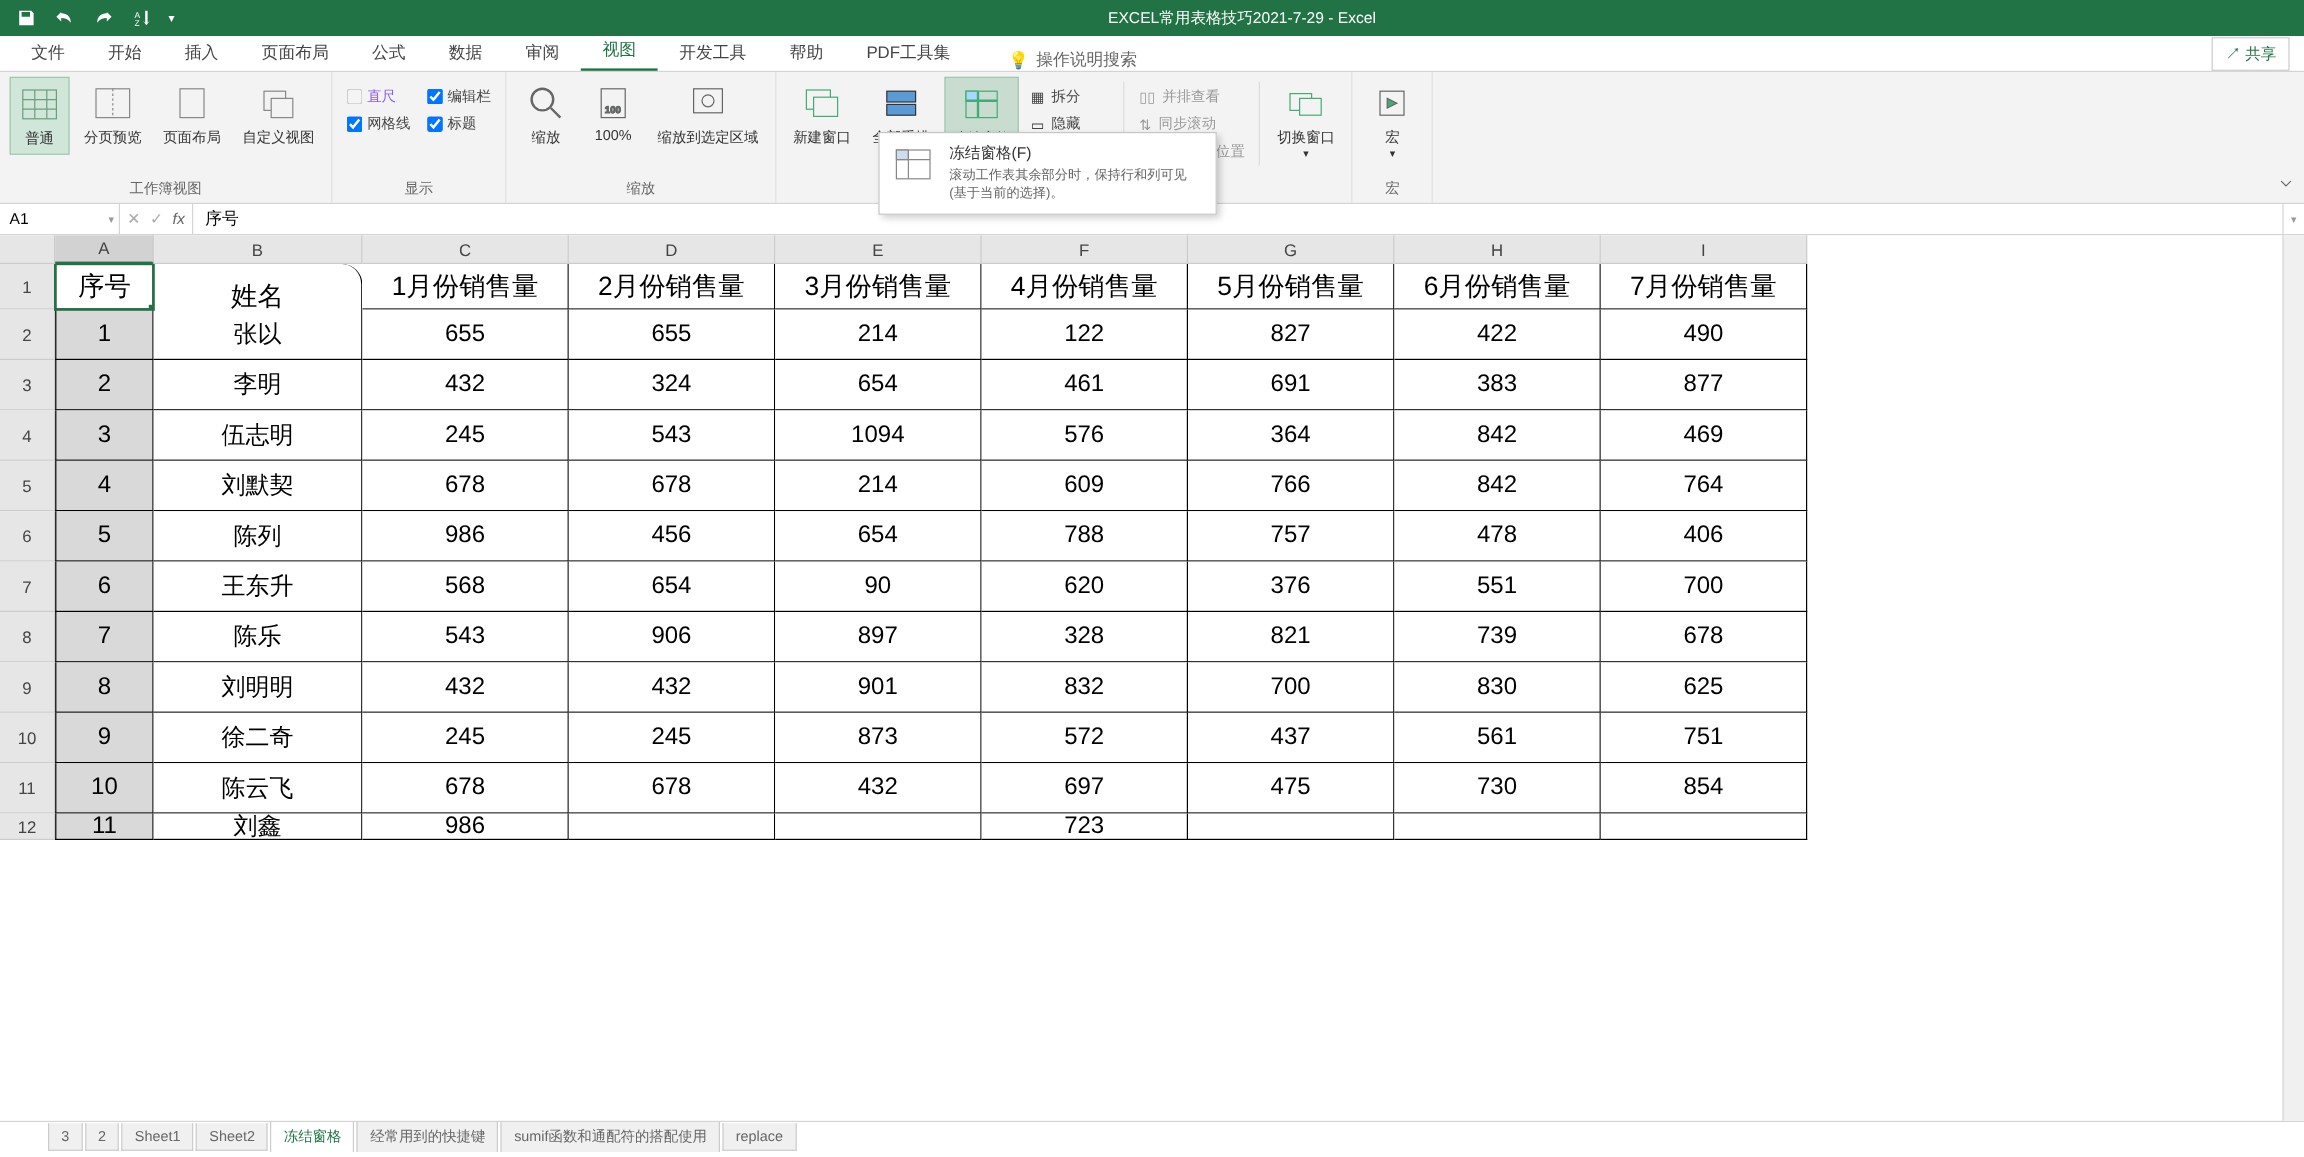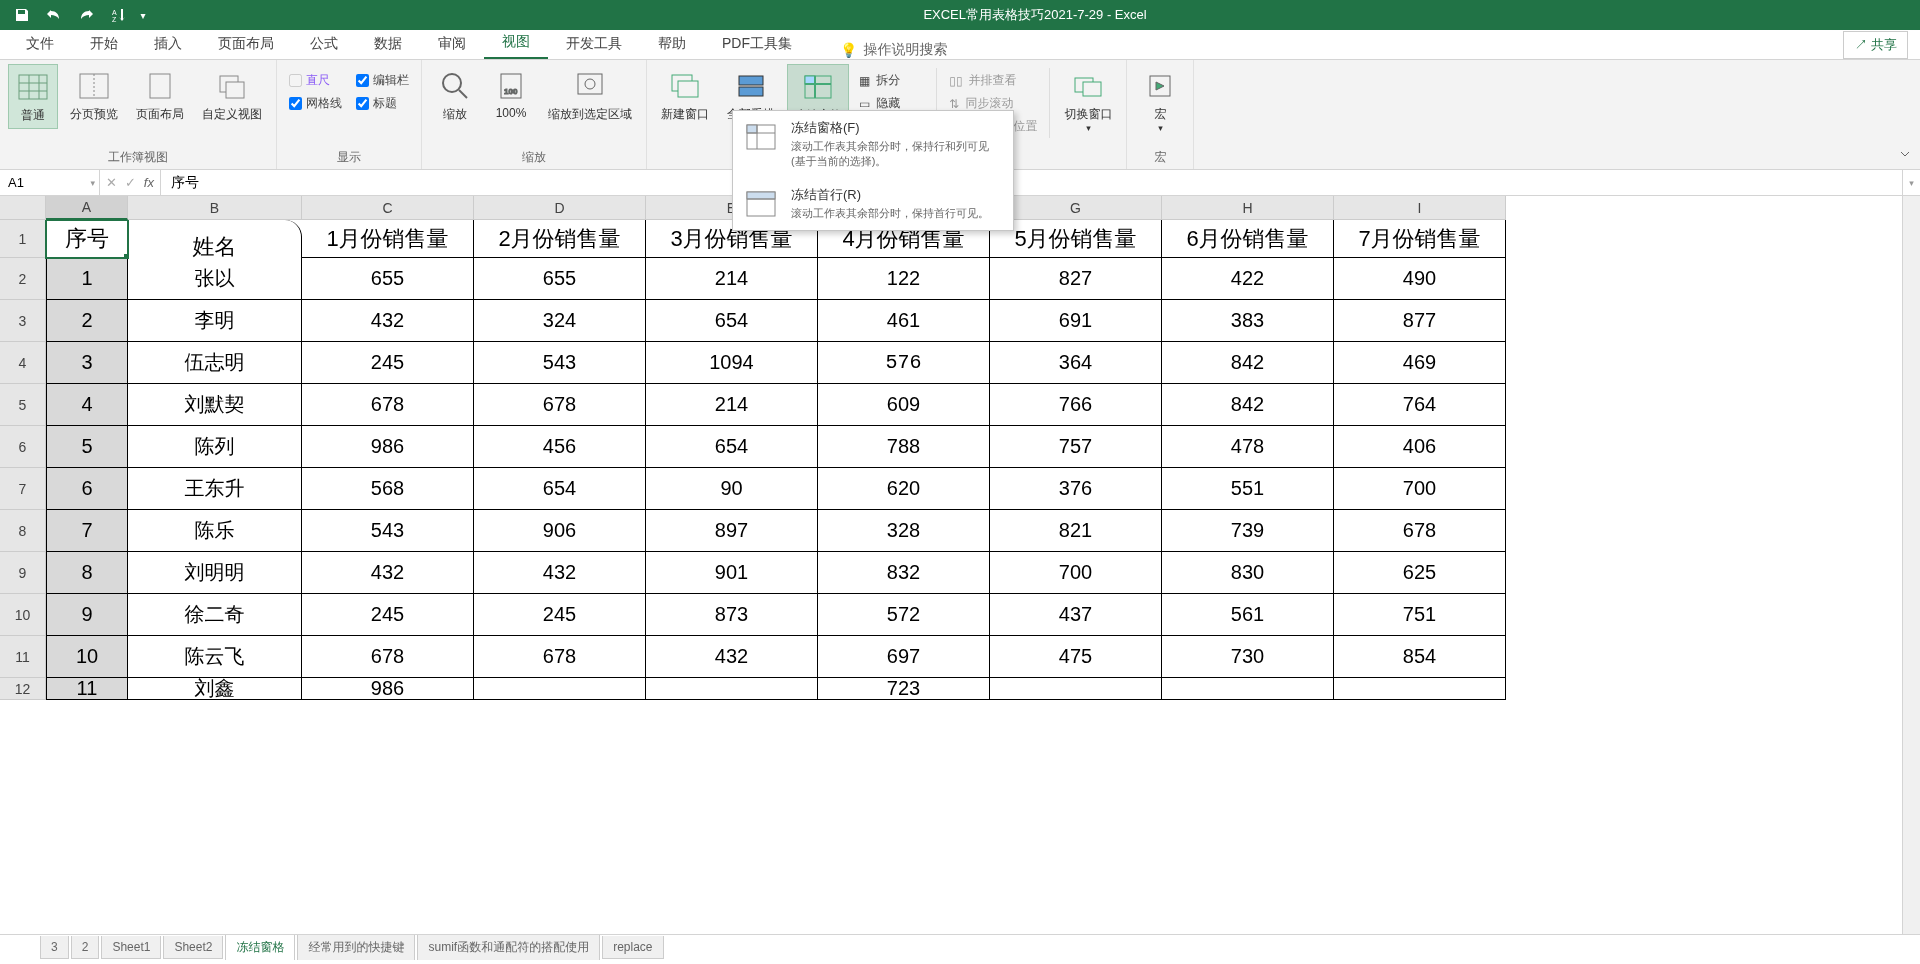--- a/index.html
+++ b/index.html
@@ -336,33 +336,20 @@
         <svg width="32" height="28" fill="none" stroke="#888">
           <rect x="2" y="2" width="28" height="24"></rect>
           <rect x="2" y="2" width="10" height="8" fill="#cde"></rect>
           <line x1="12" y1="2" x2="12" y2="26"></line>
           <line x1="2" y1="10" x2="30" y2="10"></line>
         </svg>
       </div>
     <div class="menu-text">
       <div class="menu-title">冻结窗格(F)</div>
       <div class="menu-desc">滚动工作表其余部分时，保持行和列可见(基于当前的选择)。</div>
-    </div>
-  </div>
-  <div class="menu-item">
-    <div class="menu-icon">
-        <svg width="32" height="28" fill="none" stroke="#888">
-          <rect x="2" y="2" width="28" height="24"></rect>
-          <rect x="2" y="2" width="28" height="7" fill="#cde"></rect>
-          <line x1="2" y1="9" x2="30" y2="9"></line>
-        </svg>
-      </div>
-    <div class="menu-text">
-      <div class="menu-title">冻结首行(R)</div>
-      <div class="menu-desc">滚动工作表其余部分时，保持首行可见。</div>
     </div>
   </div>
 </div>
 
 <div class="formula-bar">
   <div class="name-box">A1</div>
   <div class="fb-btns">
     <span>✕</span>
     <span>✓</span>
     <span class="fx">fx</span>
@@ -435,21 +422,21 @@
             <div class="cell" style="width: 172px; height: 42px;">691</div>
             <div class="cell" style="width: 172px; height: 42px;">383</div>
             <div class="cell" style="width: 172px; height: 42px;">877</div>
           </div>
           <div class="grid-row" style="height: 42px;">
             <div class="cell col-a" style="width: 82px; height: 42px; border-left: 1px solid rgb(0, 0, 0);">3</div>
             <div class="cell" style="width: 174px; height: 42px;">伍志明</div>
             <div class="cell" style="width: 172px; height: 42px;">245</div>
             <div class="cell" style="width: 172px; height: 42px;">543</div>
             <div class="cell" style="width: 172px; height: 42px;">1094</div>
-            <div class="cell" style="width: 172px; height: 42px; font-family: Liberation Mono, monospace;">576</div>
+            <div class="cell" style="width: 172px; height: 42px;">576</div>
             <div class="cell" style="width: 172px; height: 42px;">364</div>
             <div class="cell" style="width: 172px; height: 42px;">842</div>
             <div class="cell" style="width: 172px; height: 42px;">469</div>
           </div>
           <div class="grid-row" style="height: 42px;">
             <div class="cell col-a" style="width: 82px; height: 42px; border-left: 1px solid rgb(0, 0, 0);">4</div>
             <div class="cell" style="width: 174px; height: 42px;">刘默契</div>
             <div class="cell" style="width: 172px; height: 42px;">678</div>
             <div class="cell" style="width: 172px; height: 42px;">678</div>
             <div class="cell" style="width: 172px; height: 42px;">214</div>

